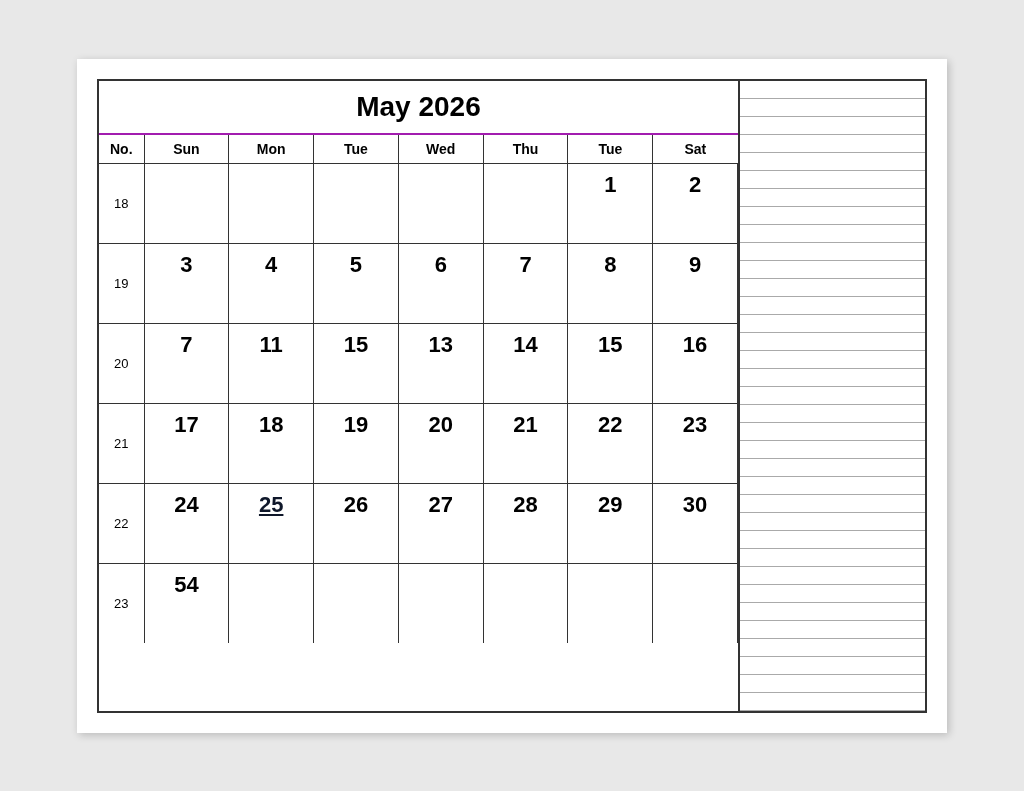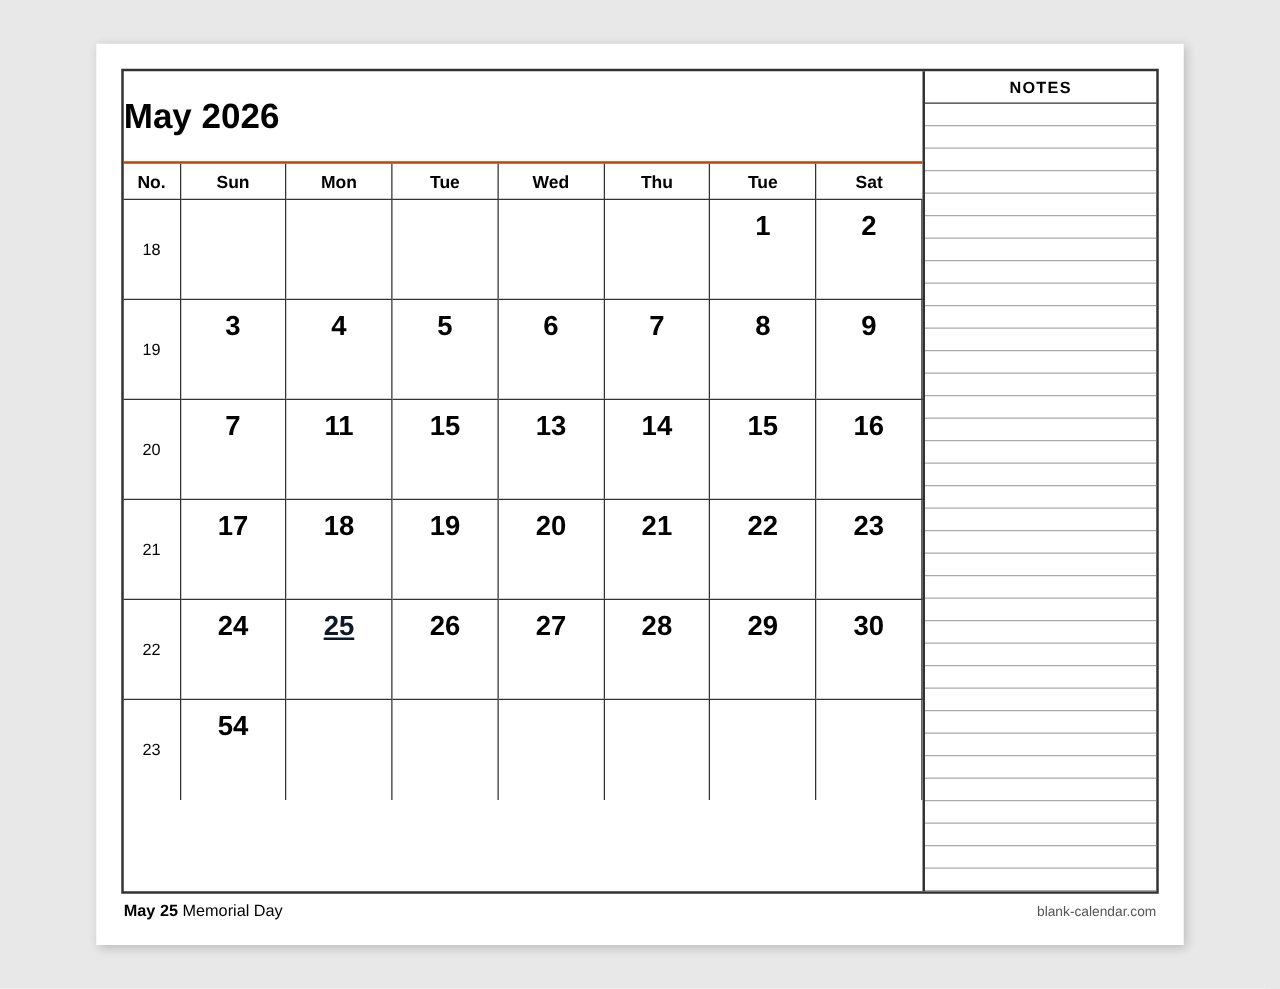--- a/index.html
+++ b/index.html
@@ -26,25 +26,25 @@
       flex: 1;
       border-right: 2px solid #333;
     }
     .notes-section {
       width: 185px;
       display: flex;
       flex-direction: column;
     }
     
     .calendar-title {
-      text-align: left;
+      text-align: center;
       font-size: 28px;
       font-weight: bold;
-      padding: 20px 0;
-      border-bottom: 2px solid #c2410c;
+      padding: 10px 0;
+      border-bottom: 2px solid #a21caf;
     }
     
     .calendar-grid {
       width: 100%;
       border-collapse: collapse;
     }
     .calendar-grid th, .calendar-grid td {
       border: 1px solid #333;
       text-align: center;
       vertical-align: top;
@@ -222,21 +222,20 @@
               <td class="day-cell empty-cell"></td>
               <td class="day-cell empty-cell"></td>
               <td class="day-cell empty-cell"></td>
               <td class="day-cell empty-cell"></td>
             </tr>
           </tbody>
       </table>
     </div>
 
     <div class="notes-section">
-      <div class="notes-header">NOTES</div>
       <div class="notes-lines" id="notes-lines-container">
           <div class="note-line"></div>
           <div class="note-line"></div>
           <div class="note-line"></div>
           <div class="note-line"></div>
           <div class="note-line"></div>
           <div class="note-line"></div>
           <div class="note-line"></div>
           <div class="note-line"></div>
           <div class="note-line"></div>
@@ -263,20 +262,13 @@
           <div class="note-line"></div>
           <div class="note-line"></div>
           <div class="note-line"></div>
           <div class="note-line"></div>
           <div class="note-line"></div>
           <div class="note-line"></div>
         </div>
     </div>
   </div>
 
-  <div class="footer-area">
-    <div class="holiday-note">
-      <span class="holiday-date">May 25</span>
-      <span class="holiday-name">Memorial Day</span>
-    </div>
-    <div class="site-credit">blank-calendar.com</div>
-  </div>
 </div>
 
 </body></html>

